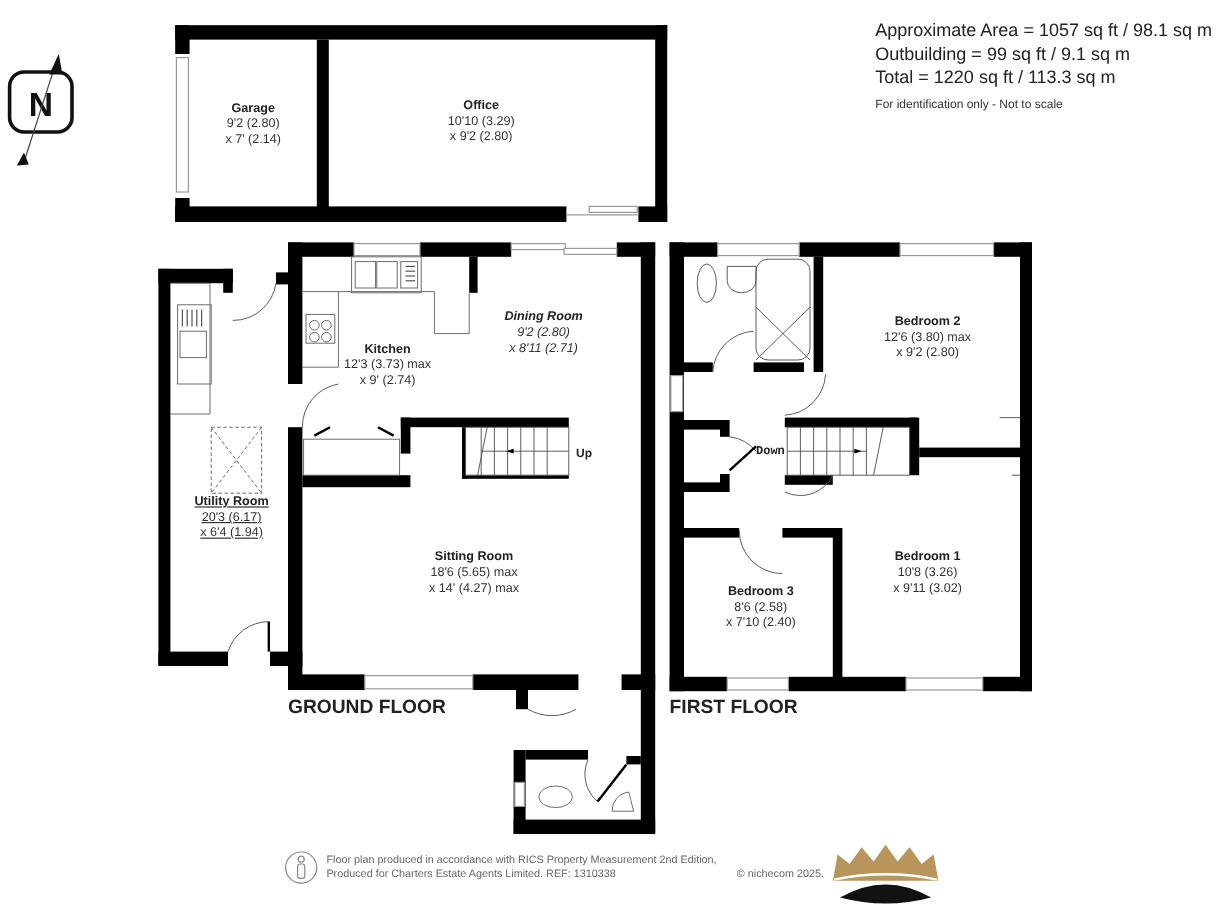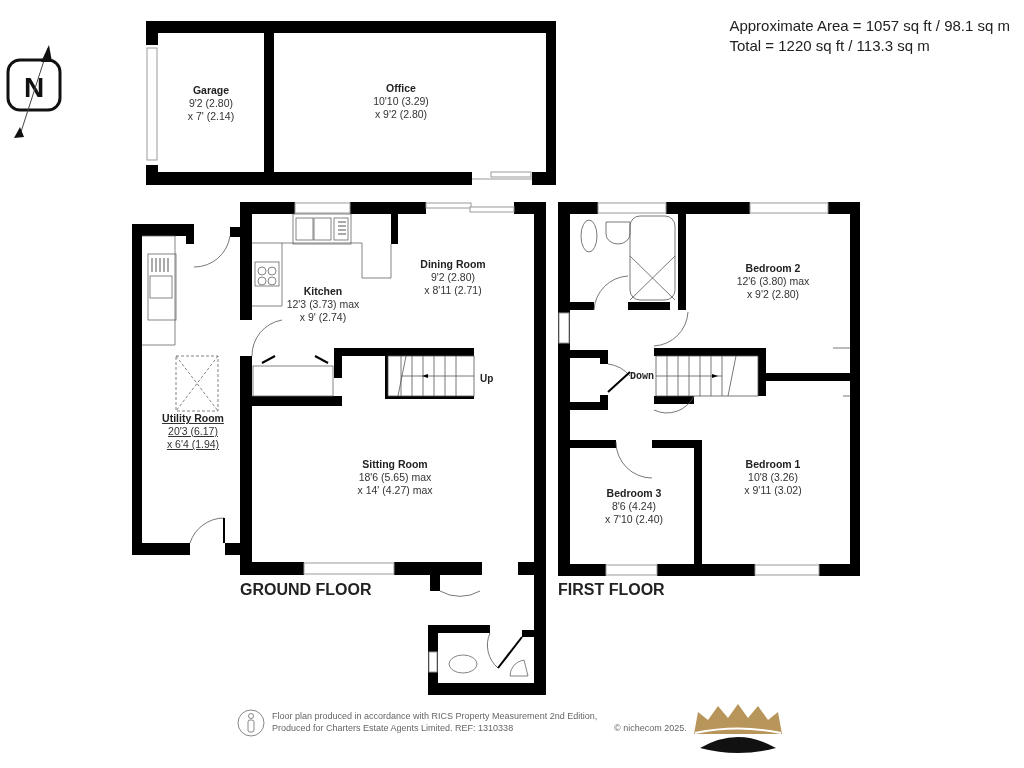--- a/index.html
+++ b/index.html
@@ -196,40 +196,42 @@
   </g>
   <g>
     <path d="M694 734 L698 712 L708 720 L718 706 L728 718 L738 704 L748 718 L758 706 L768 720 L778 712 L782 734 Z" fill="#b8955a"></path>
     <path d="M695 733 Q738 724 781 733" stroke="#fff" stroke-width="2" fill="none"></path>
     <path d="M700 748 Q738 726 776 748 Q738 758 700 748 Z" fill="#111"></path>
   </g>
 </svg>
 
 <div class="area">
   <div>Approximate Area = 1057 sq ft / 98.1 sq m</div>
+  <div>Outbuilding = 99 sq ft / 9.1 sq m</div>
   <div>Total = 1220 sq ft / 113.3 sq m</div>
+  <div class="note">For identification only - Not to scale</div>
 </div>
 
 <div class="lbl" style="left:211px;top:84px;">
   <b>Garage</b>
   <span>9'2 (2.80)</span><br>
   <span>x 7' (2.14)</span>
 </div>
 <div class="lbl" style="left:401px;top:82px;">
   <b>Office</b>
   <span>10'10 (3.29)</span><br>
   <span>x 9'2 (2.80)</span>
 </div>
 
 <div class="lbl" style="left:323px;top:285px;">
   <b>Kitchen</b>
   <span>12'3 (3.73) max</span><br>
   <span>x 9' (2.74)</span>
 </div>
-<div class="lbl" style="left:453px;top:258px;">
+<div class="lbl" style="left:453px;top:258px;font-style:italic;">
   <b>Dining Room</b>
   <span>9'2 (2.80)</span><br>
   <span>x 8'11 (2.71)</span>
 </div>
 <div class="lbl" style="left:193px;top:412px;text-decoration:underline;">
   <b>Utility Room</b>
   <span>20'3 (6.17)</span><br>
   <span>x 6'4 (1.94)</span>
 </div>
 <div class="lbl" style="left:395px;top:458px;">
@@ -245,21 +247,21 @@
   <span>12'6 (3.80) max</span><br>
   <span>x 9'2 (2.80)</span>
 </div>
 <div class="lbl" style="left:773px;top:458px;">
   <b>Bedroom 1</b>
   <span>10'8 (3.26)</span><br>
   <span>x 9'11 (3.02)</span>
 </div>
 <div class="lbl" style="left:634px;top:487px;">
   <b>Bedroom 3</b>
-  <span>8'6 (4.24)</span><br>
+  <span>8'6 (2.58)</span><br>
   <span>x 7'10 (2.40)</span>
 </div>
 <div class="up" style="left:630px;top:371px;font-family:Liberation Mono, monospace;">Down</div>
 <div class="floor" style="left:558px;top:581px;">FIRST FLOOR</div>
 
 <div class="footer">
   <div>Floor plan produced in accordance with RICS Property Measurement 2nd Edition,</div>
   <div>Produced for Charters Estate Agents Limited.    REF: 1310338</div>
 </div>
 <div class="copy">© nichecom 2025.</div>

